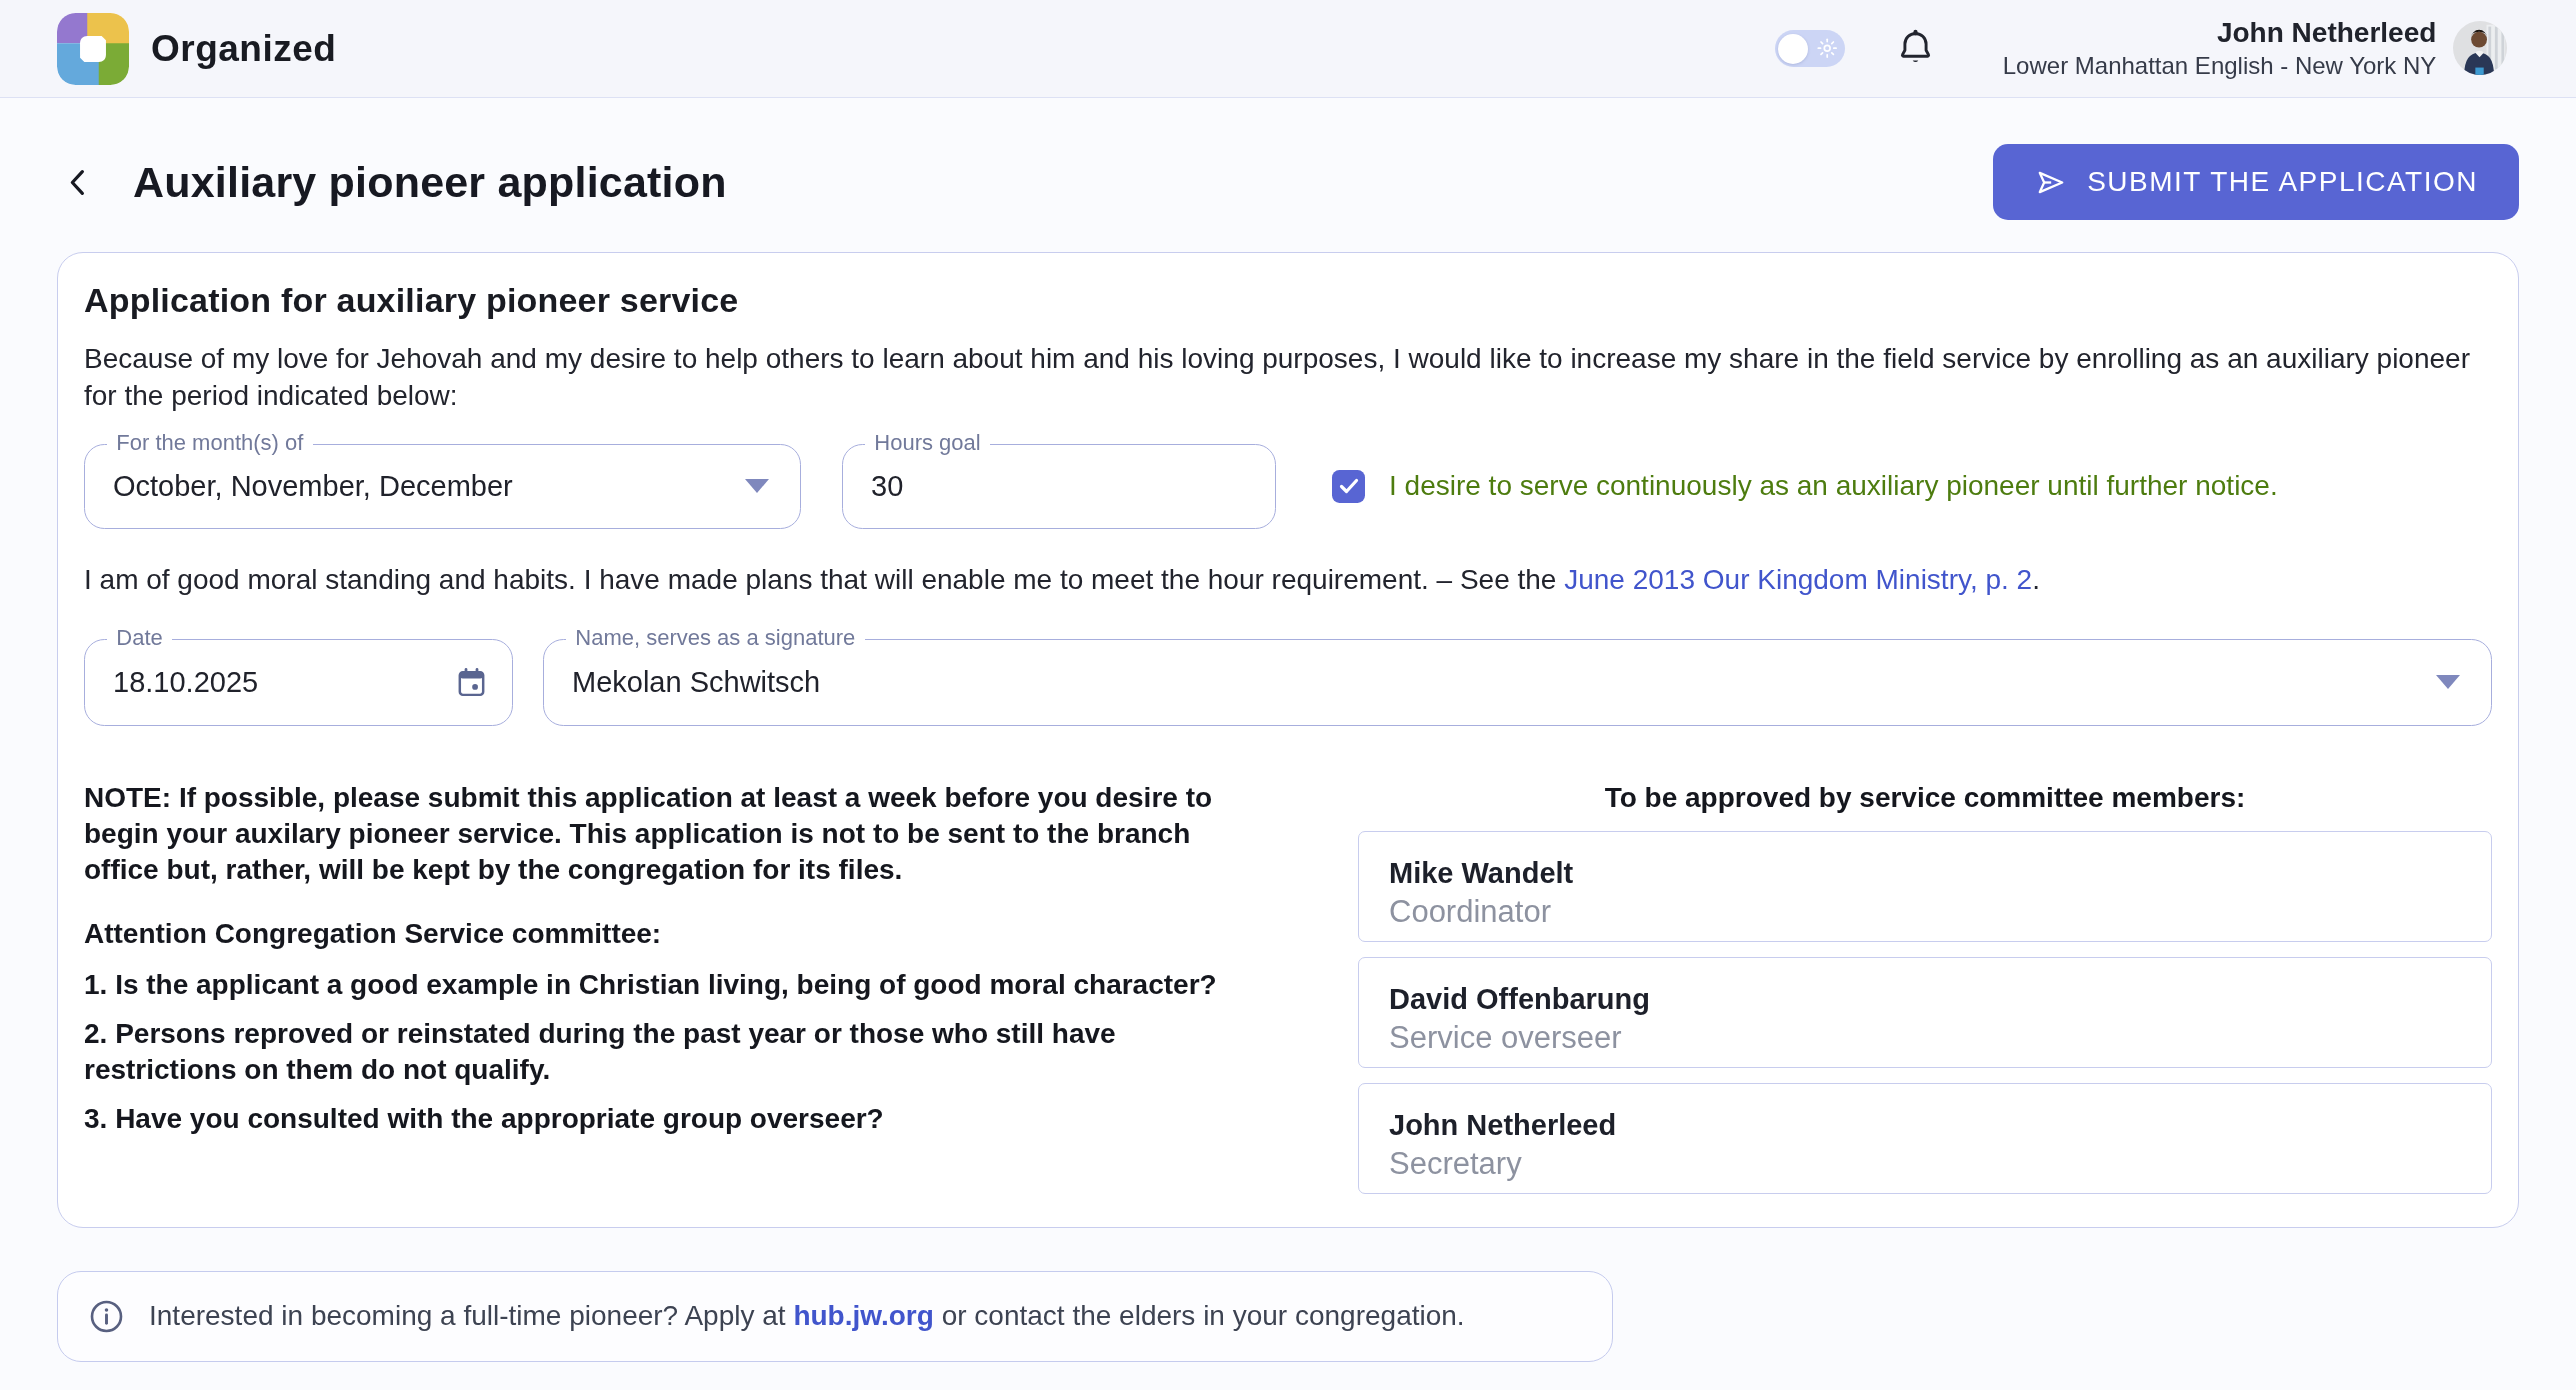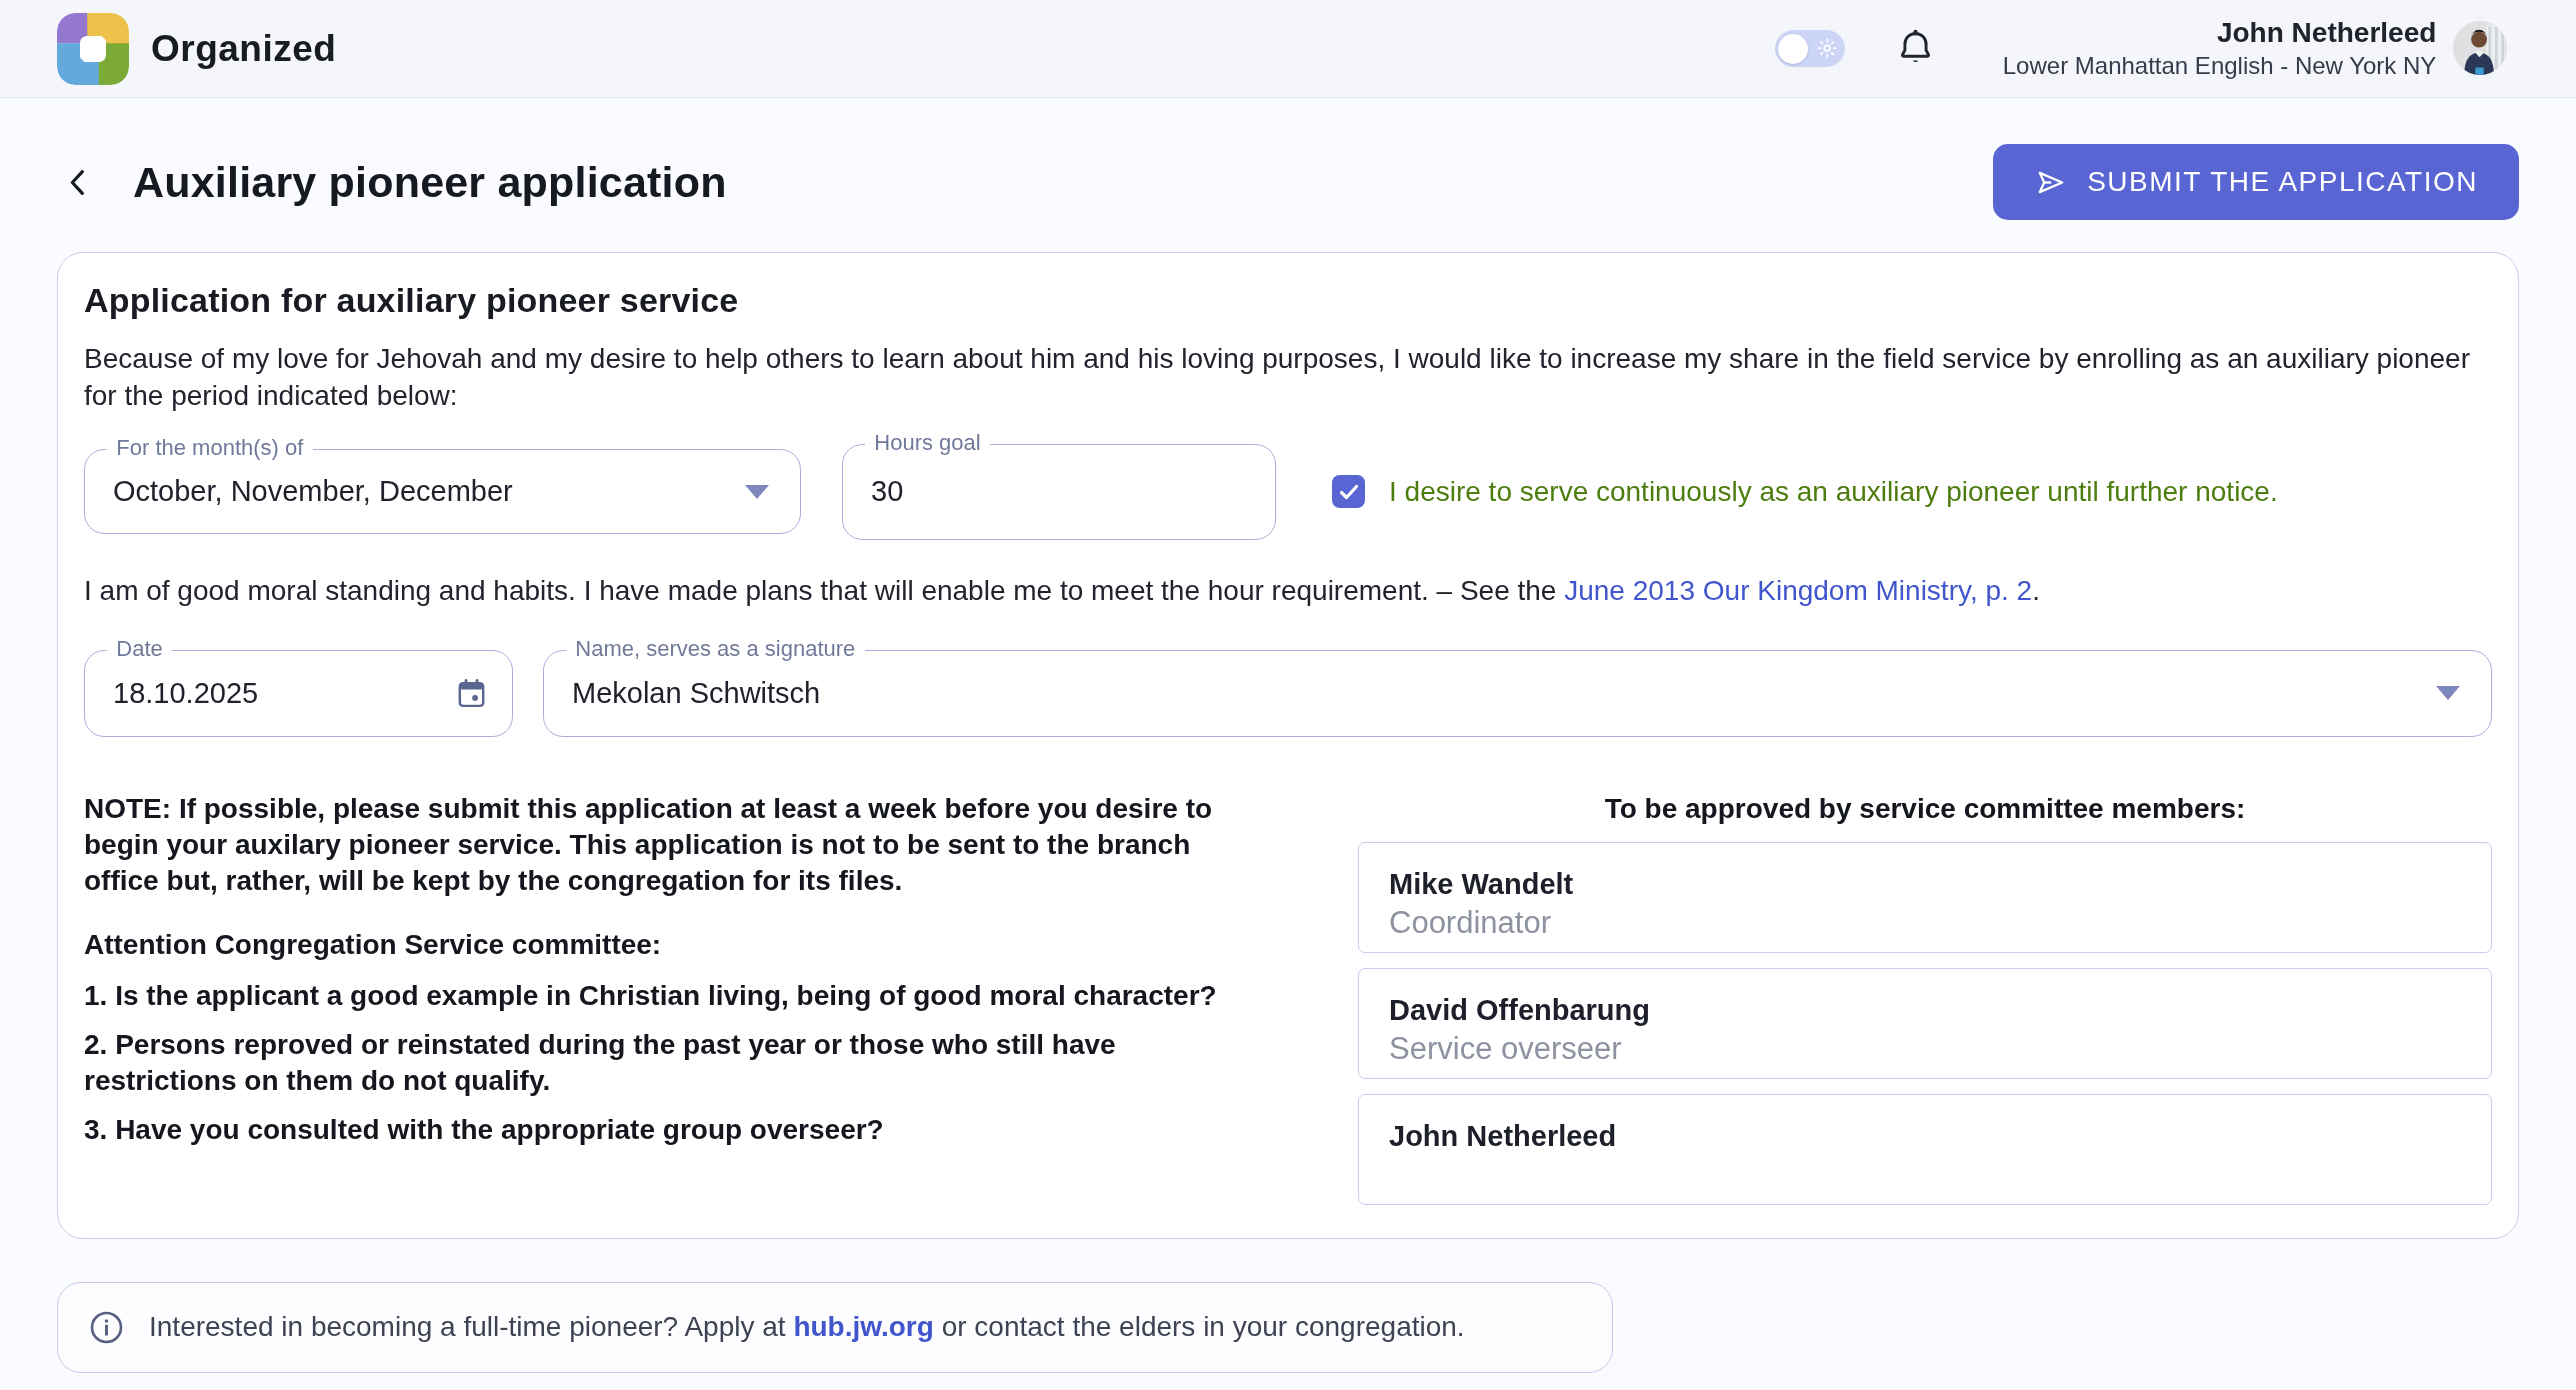--- a/index.html
+++ b/index.html
@@ -45,21 +45,21 @@
   .fields-row { margin-top:30px; display:flex; align-items:center; }
   .field { position:relative; border:1.9px solid #a7aedd; border-radius:20.4px; background:#fff; }
   .field .flabel {
     position:absolute; top:-15px; left:22px; background:#ffffff; padding:0 9.3px;
     font-size:22px; color:#71799a; white-space:nowrap;
   }
   .field .fvalue { font-size:29px; color:#20222b; }
   .sel-arrow { width:0; height:0; border-left:12px solid transparent; border-right:12px solid transparent; border-top:14px solid #7f88bd; }
   .f-month { width:717px; height:85px; display:flex; align-items:center; padding:0 31.5px 0 28px; cursor:pointer; }
   .f-month .sel-arrow { margin-left:auto; }
-  .f-hours { width:434px; height:96px; margin-left:41px; display:flex; align-items:center; padding:0 28px;text-align:center; }
+  .f-hours { width:434px; height:85px; margin-left:41px; display:flex; align-items:center; padding:0 28px;text-align:center; }
   .check-wrap { margin-left:56px; display:flex; align-items:center; gap:24px; }
   .checkbox { width:33px; height:33px; border-radius:7.4px; background:#5865d3; display:flex; align-items:center; justify-content:center; cursor:pointer; flex:0 0 auto; }
   .check-label { font-size:28px; color:#4d7c0f; }
   .statement { margin-top:35px; font-size:28px; color:#22242d; }
   .statement a, .info-link { color:#4155cc; text-decoration:none; cursor:pointer; }
   .date-row { margin-top:43px; display:flex;border-radius:31px; }
   .f-date { width:429px; height:87px; display:flex; align-items:center; padding:0 24px 0 28px; cursor:pointer; }
   .f-date .cal { margin-left:auto; }
   .f-name { flex:1; height:87px; margin-left:30px; display:flex; align-items:center; padding:0 31.5px 0 28px; cursor:pointer; }
   .f-name .sel-arrow { margin-left:auto; }
@@ -219,20 +219,21 @@
       <div class="member-card">
         <div class="member-name">Mike Wandelt</div>
         <div class="member-role">Coordinator</div>
       </div>
       <div class="member-card">
         <div class="member-name">David Offenbarung</div>
         <div class="member-role">Service overseer</div>
       </div>
       <div class="member-card">
         <div class="member-name">John Netherleed</div>
+        <div class="member-role">Secretary</div>
       </div>
     </div>
   </div>
 </div>
 
 <div class="info-box">
   <svg width="37" height="37" viewBox="0 0 24 24" fill="none">
     <circle cx="12" cy="12" r="9.4" stroke="#586080" stroke-width="1.7"></circle>
     <line x1="12" y1="11" x2="12" y2="16.4" stroke="#586080" stroke-width="1.9" stroke-linecap="round"></line>
     <circle cx="12" cy="7.8" r="1.15" fill="#586080"></circle>

